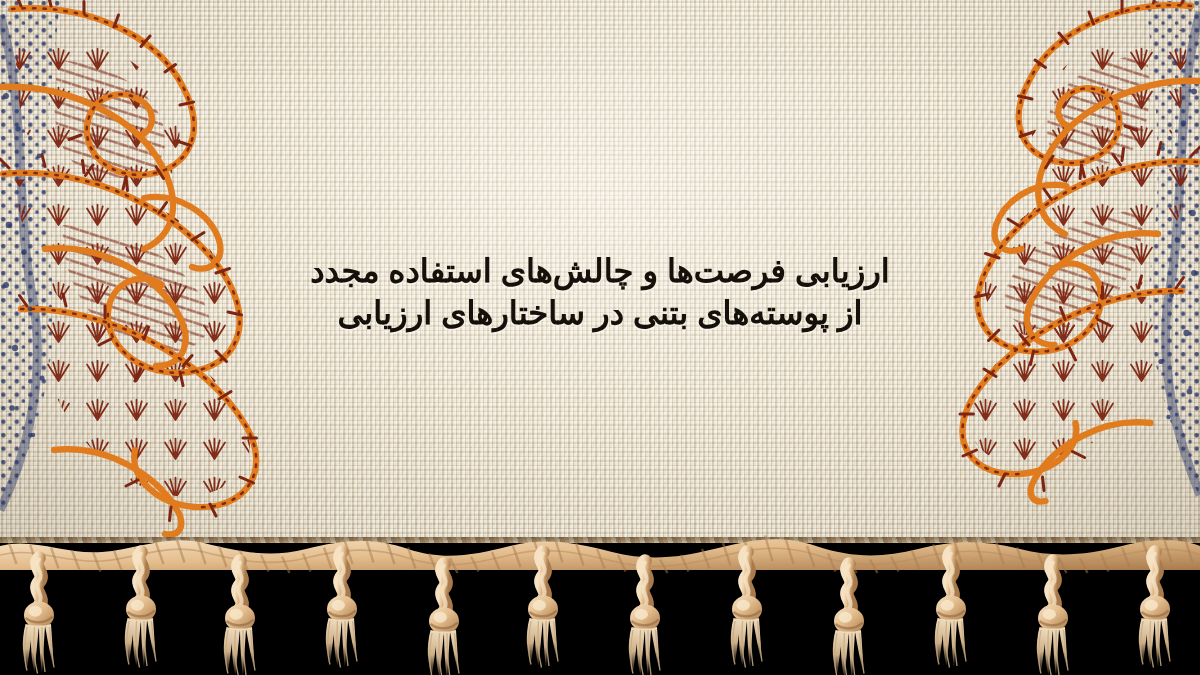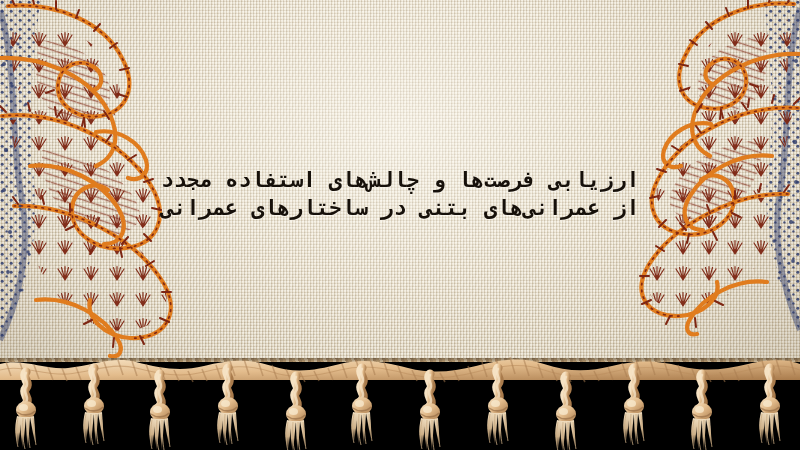--- a/index.html
+++ b/index.html
@@ -64,21 +64,21 @@
 
   
   #title-block{
     position:absolute;left:0;right:0;top:168px;
     text-align:center;
     line-height:1.30;
     z-index:6;
   }
   .title-line{
     margin:0;
-    font-family:Liberation Mono, monospace;
+    font-family:Liberation Sans, sans-serif;
     font-weight:700;
     font-size:21.5px;
     letter-spacing:0px;
     color:#16100a;
     text-shadow:0 1px 0 rgba(255,252,244,.55);
     direction:rtl;
     white-space:nowrap;
   }
 </style>
 </head>
@@ -234,21 +234,21 @@
         </g>
       </svg>
     </div>
 
     <div id="selvedge"></div>
     <div id="selvedge-shadow"></div>
   </div>
 
   <div id="title-block">
     <p class="title-line">ارزیابی فرصت‌ها و چالش‌های استفاده مجدد</p>
-    <p class="title-line">از عمرانی‌های بتنی در ساختارهای عمرانی</p>
+    <p class="title-line">از پوسته‌های بتنی در ساختارهای ارزیابی</p>
   </div>
 
   <div id="fringe">
     <svg viewBox="0 0 800 96" preserveAspectRatio="none" aria-hidden="true">
       <defs>
         <linearGradient id="cordG" x1="0" y1="0" x2="1" y2="1">
           <stop offset="0%" stop-color="#f6e2c3"></stop>
           <stop offset="45%" stop-color="#e3bc8c"></stop>
           <stop offset="100%" stop-color="#a97b4c"></stop>
         </linearGradient>

